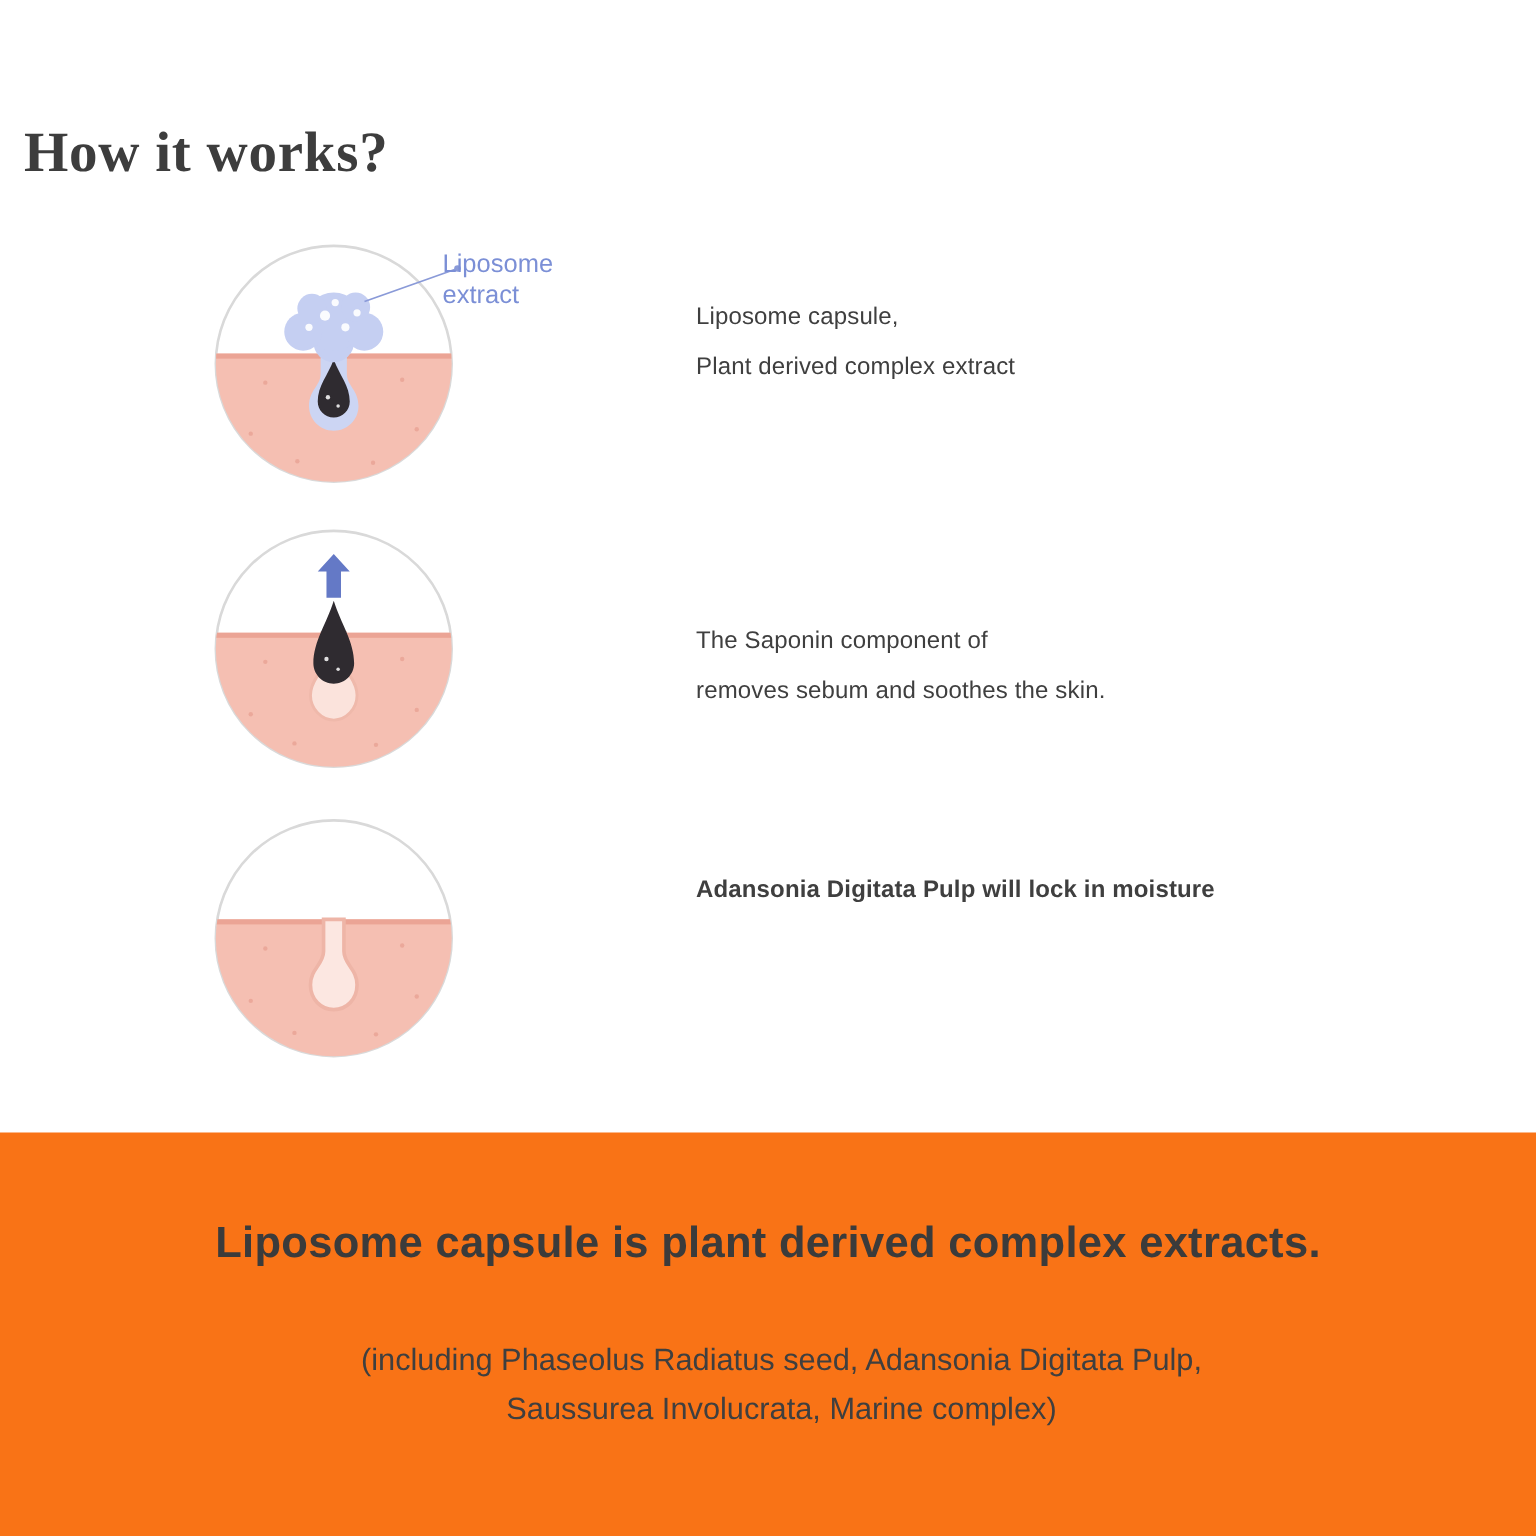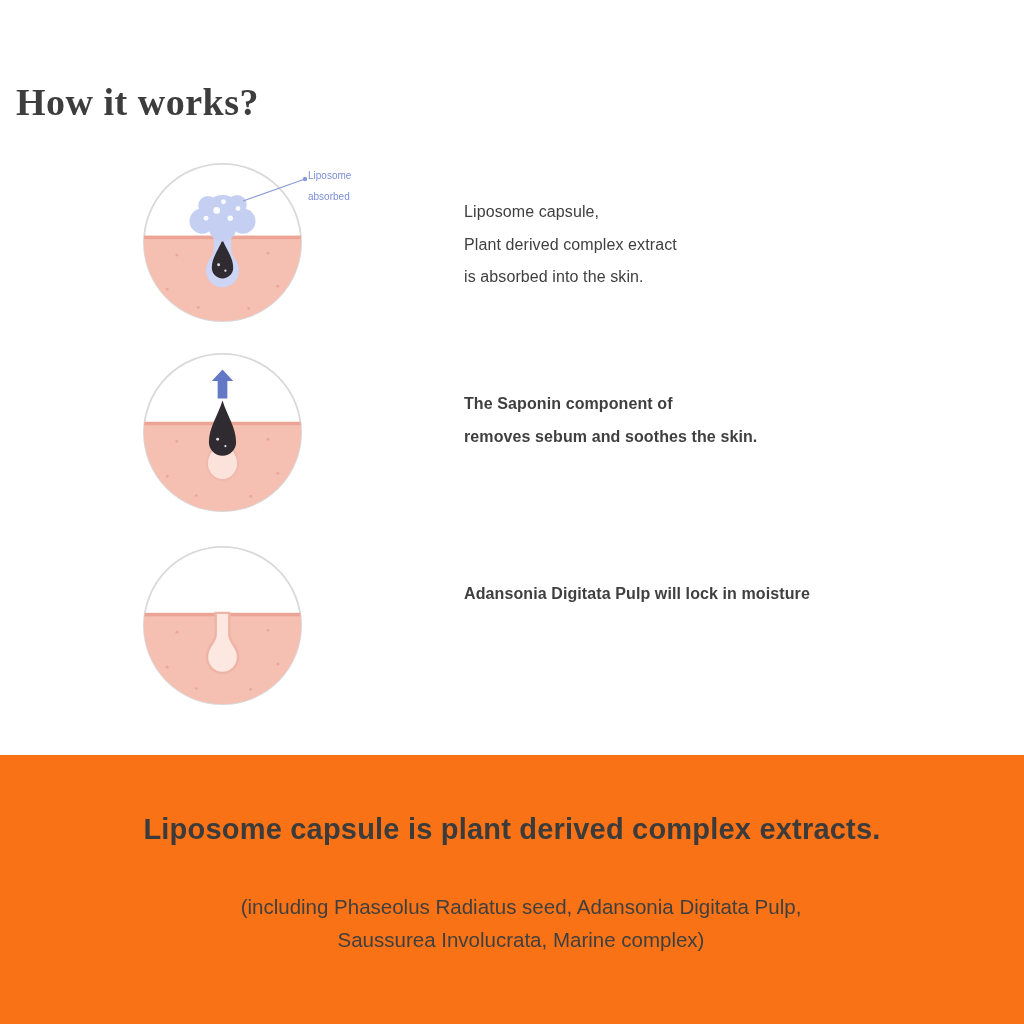--- a/index.html
+++ b/index.html
@@ -14,25 +14,25 @@
   }
   .ill { position:absolute; left:140px; width:165px; height:165px; }
   .ill-1 { top:160px; }
   .ill-2 { top:350px; }
   .ill-3 { top:543px; }
   .step-text {
     position:absolute; left:464px; font-size:16px; color:#3f3f3f;
     line-height:32.5px; letter-spacing:0.1px;
   }
   .text-1 { top:196px; }
-  .text-2 { top:388px;font-weight:bold; }
+  .text-2 { top:412px; }
   .text-3 { top:578px;font-weight:bold; }
   .callout-label {
-    position:absolute; left:308px; top:165px;
-    font-size:10px; line-height:21px; color:#7b8fd6;
+    position:absolute; left:295px; top:165px;
+    font-size:17px; line-height:21px; color:#7b8fd6;
   }
   .callout-line {
     position:absolute; left:236px; top:172px; width:78px; height:38px;
   }
   .footer {
     position:absolute; top:755px; left:0; width:1024px; height:269px;
     background:#f97316; text-align:center;
   }
   .footer-headline {
     padding-top:58px; font-size:29px; font-weight:700; color:#3b3b3b;
@@ -81,27 +81,26 @@
       <circle cx="86" cy="43" r="2.5" fill="#ffffff" opacity="0.9"></circle>
     </g>
   </svg>
 
   <svg class="callout-line" viewBox="0 0 78 38">
     <line x1="7" y1="29" x2="69" y2="7" stroke="#8a9ad8" stroke-width="1.2"></line>
     <circle cx="69" cy="7" r="2.2" fill="#8a9ad8"></circle>
   </svg>
   <div class="callout-label">
     <div>Liposome</div>
-    <div>absorbed</div>
+    <div>extract</div>
   </div>
 
   <div class="step-text text-1">
     <div>Liposome capsule,</div>
     <div>Plant derived complex extract</div>
-    <div>is absorbed into the skin.</div>
   </div>
 
   <svg class="ill ill-2" viewBox="0 0 170 170">
     <defs>
         <clipPath id="clipB">
           <circle cx="85" cy="85" r="81"></circle>
         </clipPath>
       </defs>
     <circle cx="85" cy="85" r="81" fill="#ffffff" stroke="#d9d9d9" stroke-width="1.8"></circle>
     <g clip-path="url(#clipB)">

